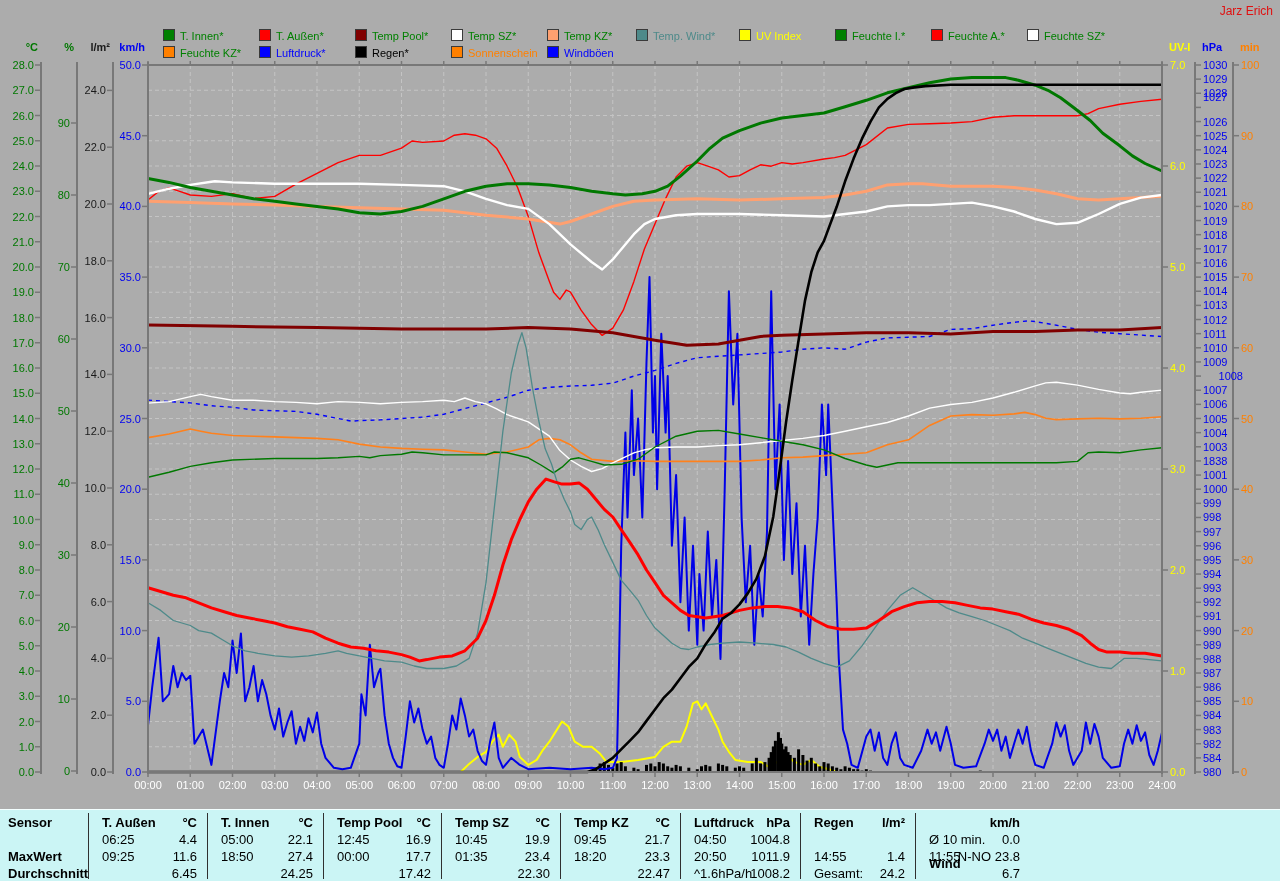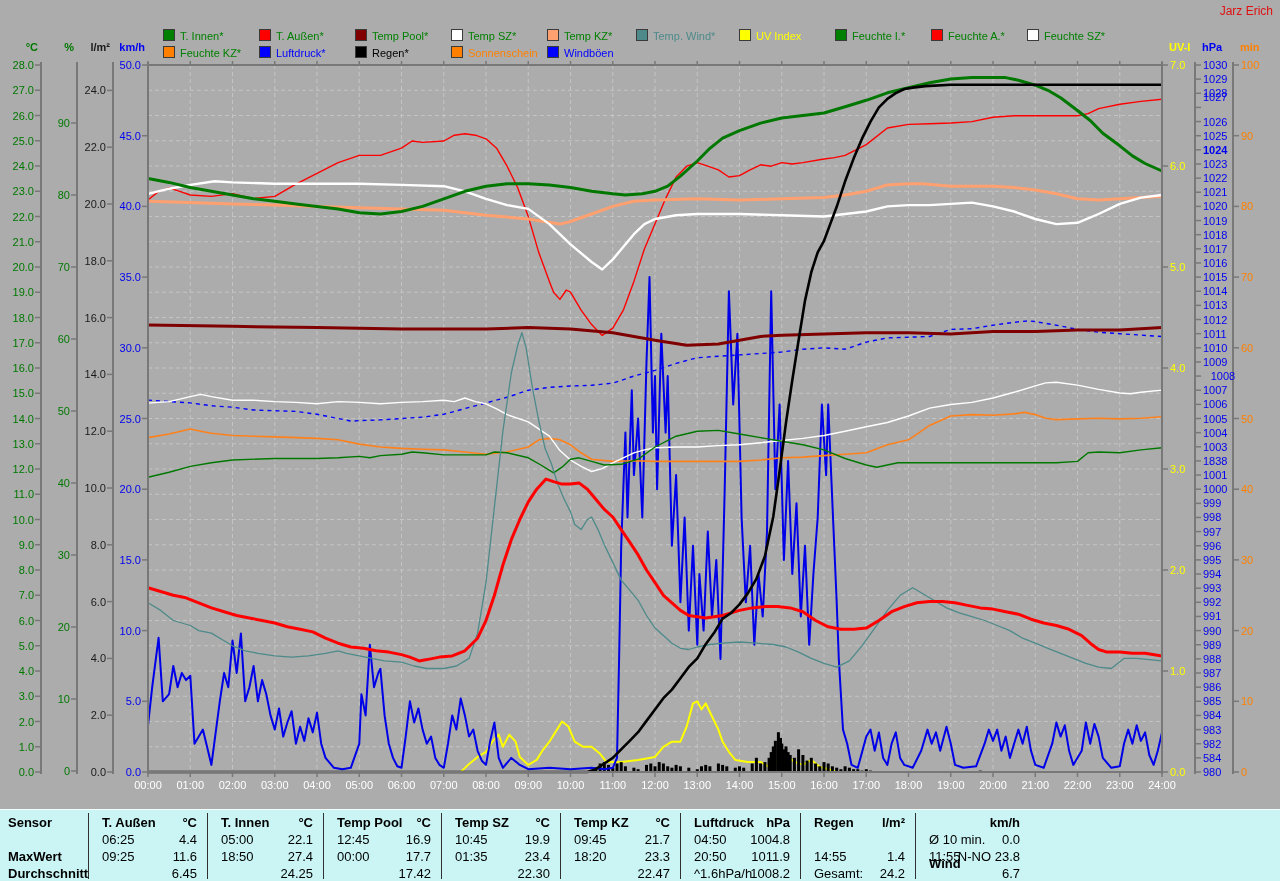--- a/index.html
+++ b/index.html
@@ -444,37 +444,37 @@
       <div class="axlab" style="left: 1170px; top: 564px; width: 40px; color: rgb(255, 255, 0); text-align: left;">2.0</div>
       <div class="axlab" style="left: 1170px; top: 665px; width: 40px; color: rgb(255, 255, 0); text-align: left;">1.0</div>
       <div class="axlab" style="left: 1170px; top: 766px; width: 40px; color: rgb(255, 255, 0); text-align: left;">0.0</div>
       <div class="axhdr" style="left: 1202px; top: 41px; width: 40px; color: rgb(0, 0, 240); text-align: left;">hPa</div>
       <div class="axlab" style="left: 1203px; top: 59px; width: 40px; color: rgb(0, 0, 240); text-align: left;">1030</div>
       <div class="axlab" style="left: 1203px; top: 73.14px; width: 40px; color: rgb(0, 0, 240); text-align: left;">1029</div>
       <div class="axlab" style="left: 1203px; top: 87.28px; width: 40px; color: rgb(0, 0, 240); text-align: left;">1028</div>
       <div class="axlab" style="left: 1203px; top: 91px; width: 40px; color: rgb(0, 0, 240); text-align: left;">1027</div>
       <div class="axlab" style="left: 1203px; top: 115.56px; width: 40px; color: rgb(0, 0, 240); text-align: left;">1026</div>
       <div class="axlab" style="left: 1203px; top: 129.7px; width: 40px; color: rgb(0, 0, 240); text-align: left;">1025</div>
-      <div class="axlab" style="left: 1203px; top: 143.84px; width: 40px; color: rgb(0, 0, 240); text-align: left; font-weight: bold;">1024</div>
+      <div class="axlab" style="left: 1203px; top: 143.84px; width: 40px; color: rgb(0, 0, 240); text-align: left;">1024</div>
       <div class="axlab" style="left: 1203px; top: 157.98px; width: 40px; color: rgb(0, 0, 240); text-align: left;">1023</div>
       <div class="axlab" style="left: 1203px; top: 172.12px; width: 40px; color: rgb(0, 0, 240); text-align: left;">1022</div>
       <div class="axlab" style="left: 1203px; top: 186.26px; width: 40px; color: rgb(0, 0, 240); text-align: left;">1021</div>
       <div class="axlab" style="left: 1203px; top: 200.4px; width: 40px; color: rgb(0, 0, 240); text-align: left;">1020</div>
       <div class="axlab" style="left: 1203px; top: 214.54px; width: 40px; color: rgb(0, 0, 240); text-align: left;">1019</div>
       <div class="axlab" style="left: 1203px; top: 228.68px; width: 40px; color: rgb(0, 0, 240); text-align: left;">1018</div>
       <div class="axlab" style="left: 1203px; top: 242.82px; width: 40px; color: rgb(0, 0, 240); text-align: left;">1017</div>
       <div class="axlab" style="left: 1203px; top: 256.96px; width: 40px; color: rgb(0, 0, 240); text-align: left;">1016</div>
       <div class="axlab" style="left: 1203px; top: 271.1px; width: 40px; color: rgb(0, 0, 240); text-align: left;">1015</div>
       <div class="axlab" style="left: 1203px; top: 285.24px; width: 40px; color: rgb(0, 0, 240); text-align: left;">1014</div>
       <div class="axlab" style="left: 1203px; top: 299.38px; width: 40px; color: rgb(0, 0, 240); text-align: left;">1013</div>
       <div class="axlab" style="left: 1203px; top: 313.52px; width: 40px; color: rgb(0, 0, 240); text-align: left;">1012</div>
       <div class="axlab" style="left: 1203px; top: 327.66px; width: 40px; color: rgb(0, 0, 240); text-align: left;">1011</div>
       <div class="axlab" style="left: 1203px; top: 341.8px; width: 40px; color: rgb(0, 0, 240); text-align: left;">1010</div>
       <div class="axlab" style="left: 1203px; top: 355.94px; width: 40px; color: rgb(0, 0, 240); text-align: left;">1009</div>
-      <div class="axlab" style="left: 1203px; top: 370.08px; width: 40px; color: rgb(0, 0, 240); text-align: center;">1008</div>
+      <div class="axlab" style="left: 1203px; top: 370.08px; width: 40px; color: rgb(0, 0, 240); text-align: right;">1008</div>
       <div class="axlab" style="left: 1203px; top: 384.22px; width: 40px; color: rgb(0, 0, 240); text-align: left;">1007</div>
       <div class="axlab" style="left: 1203px; top: 398.36px; width: 40px; color: rgb(0, 0, 240); text-align: left;">1006</div>
       <div class="axlab" style="left: 1203px; top: 412.5px; width: 40px; color: rgb(0, 0, 240); text-align: left;">1005</div>
       <div class="axlab" style="left: 1203px; top: 426.64px; width: 40px; color: rgb(0, 0, 240); text-align: left;">1004</div>
       <div class="axlab" style="left: 1203px; top: 440.78px; width: 40px; color: rgb(0, 0, 240); text-align: left;">1003</div>
       <div class="axlab" style="left: 1203px; top: 454.92px; width: 40px; color: rgb(0, 0, 240); text-align: left;">1838</div>
       <div class="axlab" style="left: 1203px; top: 469.06px; width: 40px; color: rgb(0, 0, 240); text-align: left;">1001</div>
       <div class="axlab" style="left: 1203px; top: 483.2px; width: 40px; color: rgb(0, 0, 240); text-align: left;">1000</div>
       <div class="axlab" style="left: 1203px; top: 497.34px; width: 40px; color: rgb(0, 0, 240); text-align: left;">999</div>
       <div class="axlab" style="left: 1203px; top: 511.48px; width: 40px; color: rgb(0, 0, 240); text-align: left;">998</div>

